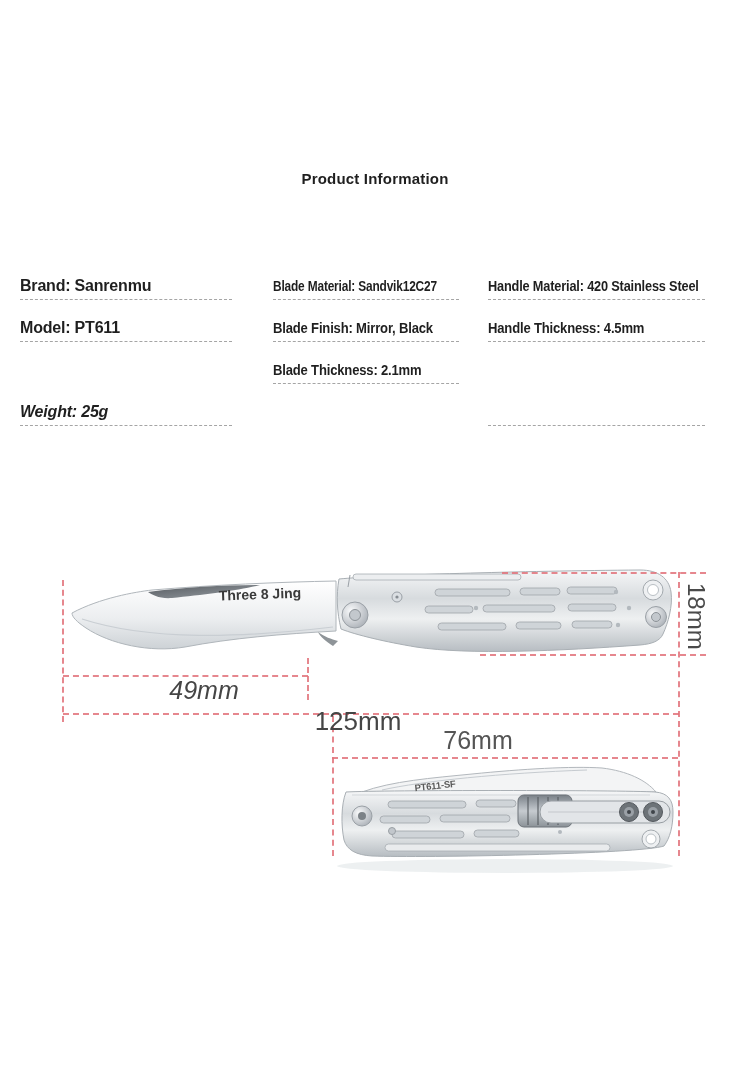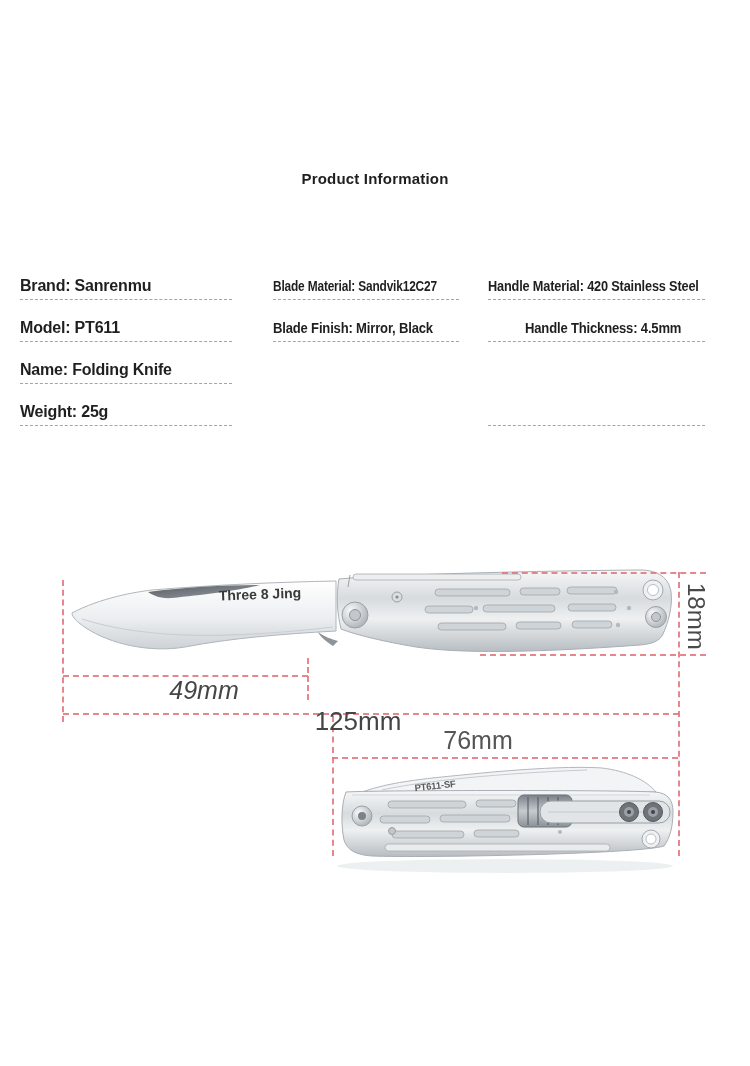--- a/index.html
+++ b/index.html
@@ -7,22 +7,22 @@
   body { background:#fff; font-family:"Liberation Sans", sans-serif; }
   .page { position:relative; width:750px; height:1066px; background:#ffffff; overflow:hidden; }
 
   .page-title { position:absolute; top:134px; left:0; width:750px; text-align:center;
     font-size:15px; font-weight:bold; color:var(--ink); letter-spacing:.2px;margin-top:36px; }
 
   
   .cell { position:absolute; height:23px; border-bottom:1px dashed #a5a5a5; overflow:visible; white-space:nowrap; }
   .c1 { left:20px;  width:212px; }
   .c2 { left:273px; width:186px; }
-  .c3 { left:488px; width:217px;text-align:right; }
-  .r1 { top:277px; } .r2 { top:319px; } .r3 { top:361px; } .r4 { top:403px; }
+  .c3 { left:488px; width:217px; }
+  .r1 { top:277px; } .r2 { top:319px; } .r3 { top:361px; } .r4 { top:403px;font-style:italic; }
   .ct { display:inline-block; white-space:nowrap; font-weight:bold; color:var(--ink);
         transform-origin:0 50%; font-size:16px; letter-spacing:-0.2px; }
   .f15 { font-size:15px; } .f14 { font-size:14px; padding-top:1px; } .f125 { font-size:12.5px; padding-top:3px; }
   .sx87 { transform:scaleX(.87); } .sx85 { transform:scaleX(.85); } .sx84 { transform:scaleX(.84); }
 
   
   .dim-h { position:absolute; height:0; border-top:2px dashed var(--accent); opacity:.85; }
   .dim-v { position:absolute; width:0; border-left:2px dashed var(--accent); opacity:.85; }
 
   .dim-label { position:absolute; text-align:center; color:#454545; font-size:25px; }
@@ -40,25 +40,25 @@
 </style>
 </head>
 <body>
 
 <div class="page">
 
   <div class="page-title">Product Information</div>
 
   <div class="cell c1 r1"><span class="ct">Brand: Sanrenmu</span></div>
   <div class="cell c1 r2"><span class="ct">Model: PT611</span></div>
-  <div class="cell c1 r3"><span class="ct">Name: Folding Knife</span></div>
   <div class="cell c1 r4"><span class="ct">Weight: 25g</span></div>
 
   <div class="cell c2 r1"><span class="ct f14 sx85">Blade Material: Sandvik12C27</span></div>
   <div class="cell c2 r2"><span class="ct f15 sx87">Blade Finish: Mirror, Black</span></div>
+  <div class="cell c2 r3"><span class="ct f15 sx87">Blade Thickness: 2.1mm</span></div>
 
   <div class="cell c3 r1"><span class="ct f15 sx85">Handle Material: 420 Stainless Steel</span></div>
   <div class="cell c3 r2"><span class="ct f15 sx87">Handle Thickness: 4.5mm</span></div>
   <div class="cell c3 r4"><span class="ct"></span></div>
 
   <svg width="750" height="360" viewBox="0 550 750 360">
     <defs>
       <linearGradient id="gBlade" x1="0" y1="0" x2="0" y2="1">
         <stop offset="0" stop-color="#ffffff"></stop>
           <stop offset=".55" stop-color="#eceef0"></stop>

